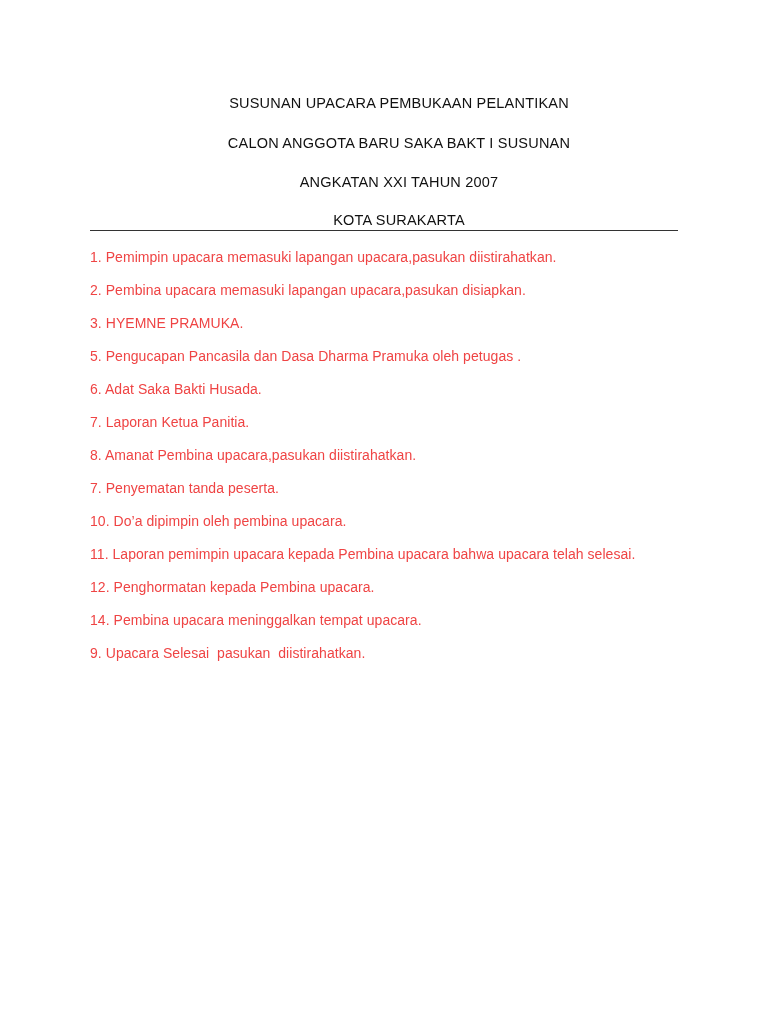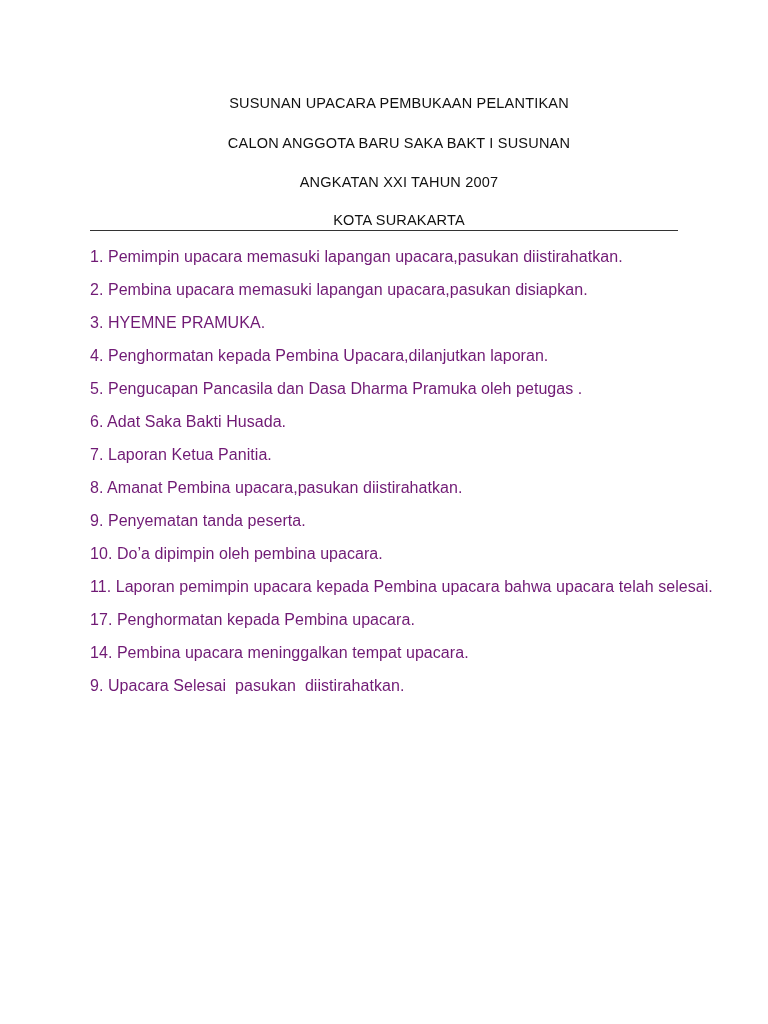--- a/index.html
+++ b/index.html
@@ -49,48 +49,47 @@
     }
     .steps {
       position: absolute;
       left: 90px;
       top: 248px;
       margin: 0;
       padding: 0;
       list-style: none;
     }
     .step {
-      font-size: 16px;
+      font-size: 14px;
       height: 33px;
       line-height: 18px;
       white-space: pre;
-      color: #701a75;
+      color: #ef4444;
       letter-spacing: 0.05px;
     }
   </style>
 </head>
 <body>
 
 <div class="page">
   <h1 class="title-line t1">SUSUNAN UPACARA PEMBUKAAN PELANTIKAN</h1>
   <h2 class="title-line t2">CALON ANGGOTA BARU SAKA BAKT I SUSUNAN</h2>
   <h2 class="title-line t3">ANGKATAN XXI TAHUN 2007</h2>
   <h2 class="title-line t4">KOTA SURAKARTA</h2>
 
   <div class="rule"></div>
 
   <ol class="steps">
     <li class="step">1. Pemimpin upacara memasuki lapangan upacara,pasukan diistirahatkan.</li>
     <li class="step">2. Pembina upacara memasuki lapangan upacara,pasukan disiapkan.</li>
     <li class="step">3. HYEMNE PRAMUKA.</li>
-    <li class="step">4. Penghormatan kepada Pembina Upacara,dilanjutkan laporan.</li>
     <li class="step">5. Pengucapan Pancasila dan Dasa Dharma Pramuka oleh petugas .</li>
     <li class="step">6. Adat Saka Bakti Husada.</li>
     <li class="step">7. Laporan Ketua Panitia.</li>
     <li class="step">8. Amanat Pembina upacara,pasukan diistirahatkan.</li>
-    <li class="step">9. Penyematan tanda peserta.</li>
+    <li class="step">7. Penyematan tanda peserta.</li>
     <li class="step">10. Do’a dipimpin oleh pembina upacara.</li>
     <li class="step">11. Laporan pemimpin upacara kepada Pembina upacara bahwa upacara telah selesai.</li>
-    <li class="step">17. Penghormatan kepada Pembina upacara.</li>
+    <li class="step">12. Penghormatan kepada Pembina upacara.</li>
     <li class="step">14. Pembina upacara meninggalkan tempat upacara.</li>
     <li class="step">9. Upacara Selesai  pasukan  diistirahatkan.</li>
   </ol>
 </div>
 
 </body></html>

